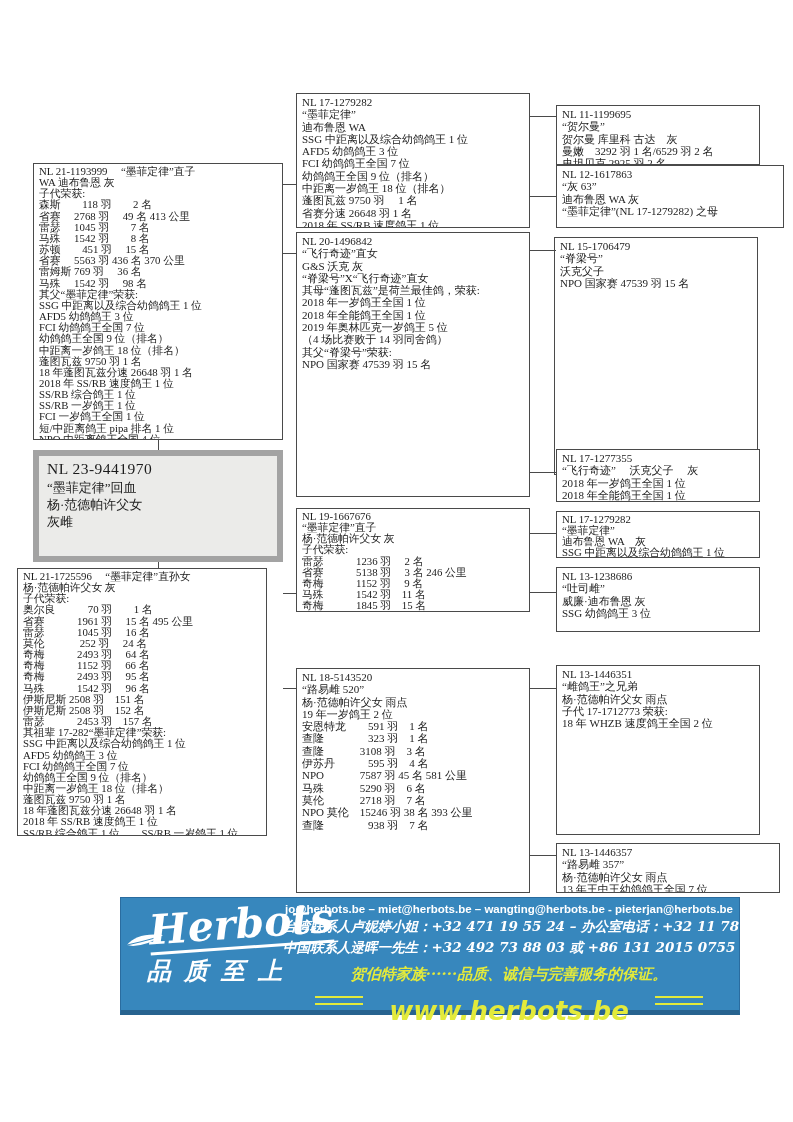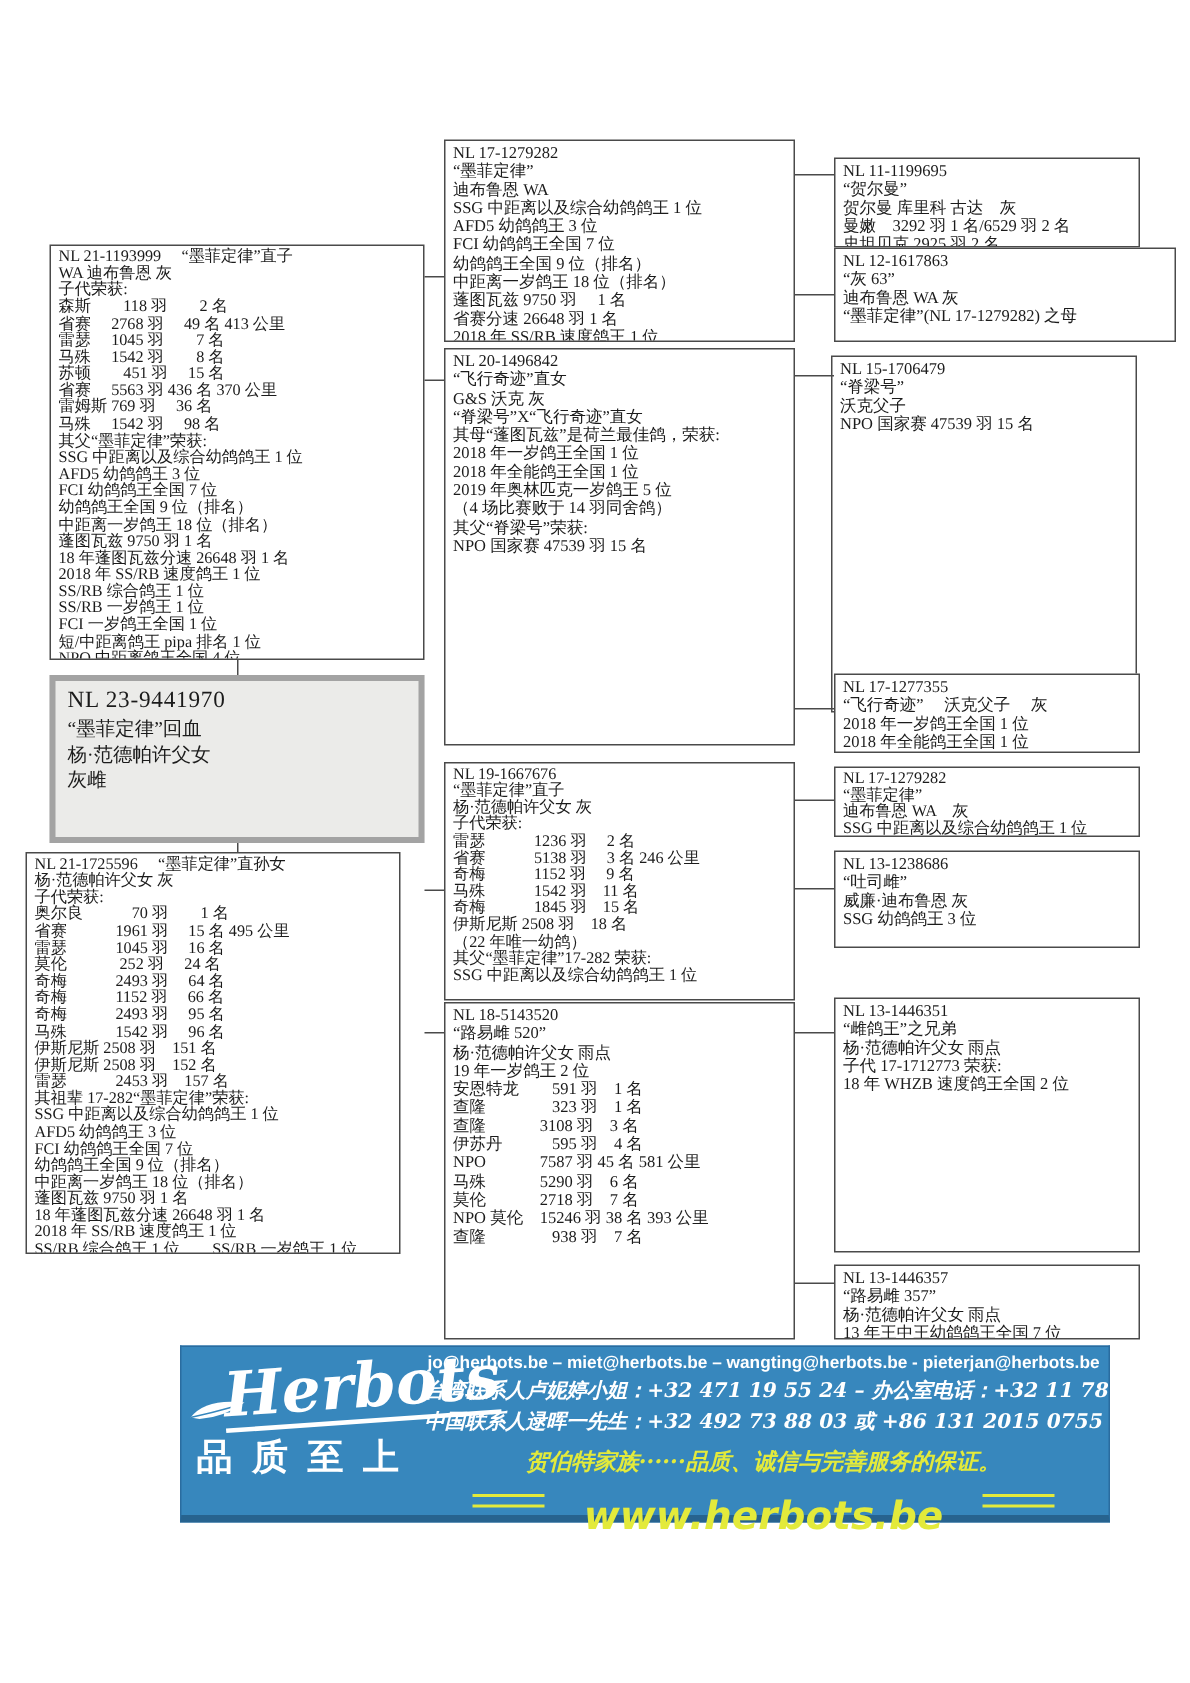--- a/index.html
+++ b/index.html
@@ -2,34 +2,34 @@
 <html><head>
 <meta charset="utf-8">
 <style>
   html,body{margin:0;padding:0;background:#fff;}
   .page{position:relative;width:793px;height:1122px;background:#ffffff;overflow:hidden;
         font-family:"Liberation Serif","DejaVu Serif",serif;color:#1b1b1b;}
   .pbox{position:absolute;border:1px solid #4a4a4a;background:#fff;
         font-size:10.8px;line-height:11.15px;padding:2px 5px;box-sizing:border-box;
         white-space:nowrap;overflow:hidden;}
   .pbox.roomy{font-size:11px;line-height:12.3px;}
-  .pbox.subject{border:4px solid #a3a3a3;background:#ebebe9;font-size:13px;line-height:17px;padding:4px 8px;}
+  .pbox.subject{border:6px solid #a3a3a3;background:#ebebe9;font-size:13px;line-height:17px;padding:4px 8px;}
   .pbox.subject .ring{font-size:15.5px;letter-spacing:.5px;margin-bottom:2px;}
   .hline,.vline{position:absolute;background:#4a4a4a;}
   .hline{height:1px;}
   .vline{width:1px;}
   
   .banner{position:absolute;left:120px;top:897px;width:620px;height:118px;box-sizing:border-box;
           background:#3787bd;border:1px solid #2a6c9f;border-bottom:5px solid #27638f;}
   .logo{position:absolute;left:6px;top:2px;width:185px;height:112px;color:#fff;}
   .logo-script{font-family:"DejaVu Serif","Liberation Serif",serif;font-style:italic;font-weight:bold;
                font-size:41px;transform:rotate(-4deg);display:inline-block;margin-left:22px;margin-top:2px;
                border-bottom:3px solid #fff;padding-bottom:0px;line-height:44px;}
-  .logo-sub{font-size:24px;font-weight:bold;letter-spacing:13px;margin-top:6px;margin-left:4px;
-            font-family:"DejaVu Serif","Liberation Serif",serif;}
+  .logo-sub{font-size:24px;font-weight:bold;letter-spacing:13px;margin-top:6px;margin-left:20px;
+            font-family:"DejaVu Serif","Liberation Serif",serif;font-style:italic;}
   .feather{position:absolute;left:-2px;top:30px;}
   .bright{position:absolute;left:162px;top:5px;width:452px;text-align:center;color:#fff;}
   .b-emails{font-family:"Liberation Sans","DejaVu Sans",sans-serif;font-weight:bold;font-size:11.5px;white-space:nowrap;}
   .b-cn{font-family:"DejaVu Serif","Liberation Serif",serif;font-weight:bold;font-style:italic;
         font-size:13.5px;margin-top:3px;white-space:nowrap;}
   .b-slogan{font-family:"DejaVu Serif","Liberation Serif",serif;font-weight:bold;font-style:italic;
         font-size:15px;margin-top:8px;color:#e3ea3b;white-space:nowrap;}
   .b-webrow{display:flex;align-items:flex-start;justify-content:center;margin-top:12px;}
   .dline{width:48px;height:5px;border-top:2px solid #e3ea3b;border-bottom:2px solid #e3ea3b;margin:0 26px;}
   .b-web{font-family:"DejaVu Sans","Liberation Sans",sans-serif;font-weight:bold;font-style:italic;
@@ -123,21 +123,21 @@
       <div class="ln">G&amp;S 沃克 灰</div>
       <div class="ln">“脊梁号”X“飞行奇迹”直女</div>
       <div class="ln">其母“蓬图瓦兹”是荷兰最佳鸽，荣获:</div>
       <div class="ln">2018 年一岁鸽王全国 1 位</div>
       <div class="ln">2018 年全能鸽王全国 1 位</div>
       <div class="ln">2019 年奥林匹克一岁鸽王 5 位</div>
       <div class="ln">（4 场比赛败于 14 羽同舍鸽）</div>
       <div class="ln">其父“脊梁号”荣获:</div>
       <div class="ln">NPO 国家赛 47539 羽 15 名</div>
     </div>
-  <div class="pbox" style="left:296px;top:508px;width:234px;height:159px">
+  <div class="pbox" style="left:296px;top:508px;width:234px;height:104px">
       <div class="ln">NL 19-1667676</div>
       <div class="ln">“墨菲定律”直子</div>
       <div class="ln">杨·范德帕许父女 灰</div>
       <div class="ln">子代荣获:</div>
       <div class="ln">雷瑟　　　1236 羽　 2 名</div>
       <div class="ln">省赛　　　5138 羽　 3 名 246 公里</div>
       <div class="ln">奇梅　　　1152 羽　 9 名</div>
       <div class="ln">马殊　　　1542 羽　11 名</div>
       <div class="ln">奇梅　　　1845 羽　15 名</div>
       <div class="ln">伊斯尼斯 2508 羽　18 名</div>
@@ -198,21 +198,21 @@
       <div class="ln">威廉·迪布鲁恩 灰</div>
       <div class="ln">SSG 幼鸽鸽王 3 位</div>
     </div>
   <div class="pbox roomy" style="left:556px;top:665px;width:204px;height:170px">
       <div class="ln">NL 13-1446351</div>
       <div class="ln">“雌鸽王”之兄弟</div>
       <div class="ln">杨·范德帕许父女 雨点</div>
       <div class="ln">子代 17-1712773 荣获:</div>
       <div class="ln">18 年 WHZB 速度鸽王全国 2 位</div>
     </div>
-  <div class="pbox roomy" style="left:556px;top:843px;width:204px;height:50px">
+  <div class="pbox roomy" style="left:556px;top:843px;width:224px;height:50px">
       <div class="ln">NL 13-1446357</div>
       <div class="ln">“路易雌 357”</div>
       <div class="ln">杨·范德帕许父女 雨点</div>
       <div class="ln">13 年王中王幼鸽鸽王全国 7 位</div>
     </div>
 
   <div class="vline" style="left:158px;top:440px;height:10px"></div>
   <div class="vline" style="left:158px;top:562px;height:6px"></div>
   <div class="hline" style="left:283px;top:184px;width:13px"></div>
   <div class="hline" style="left:283px;top:253px;width:13px"></div>

